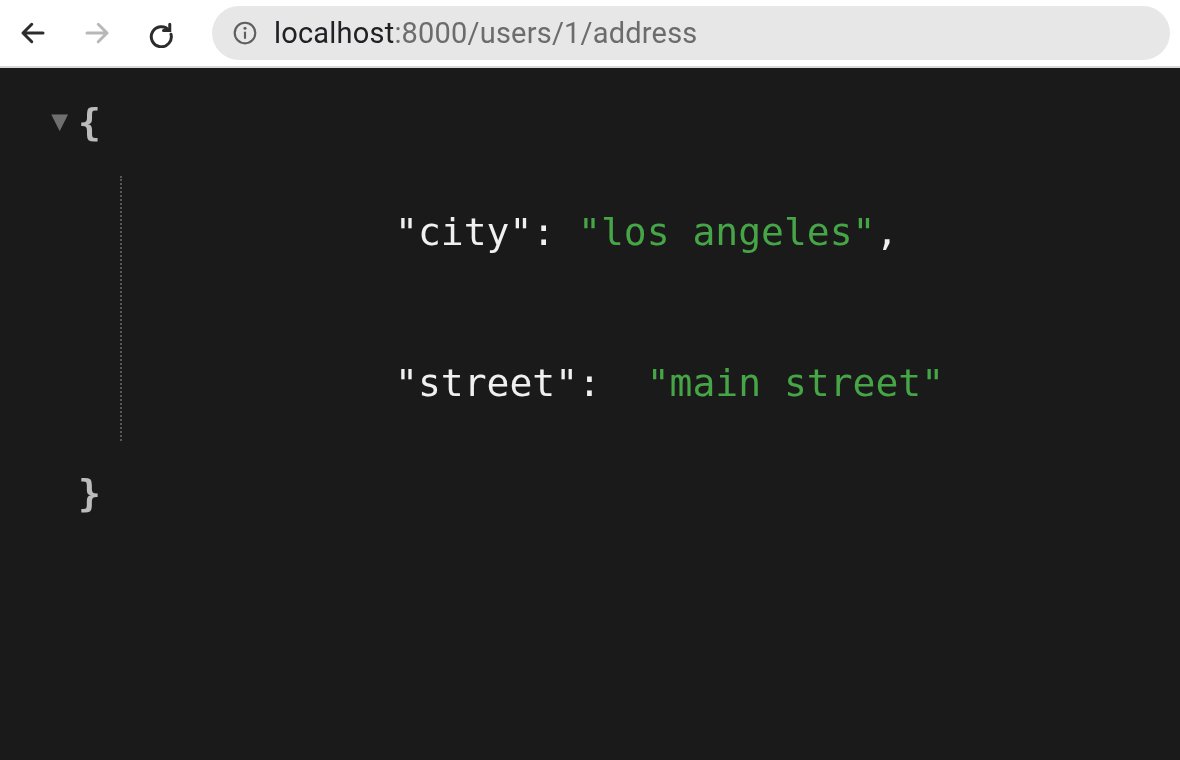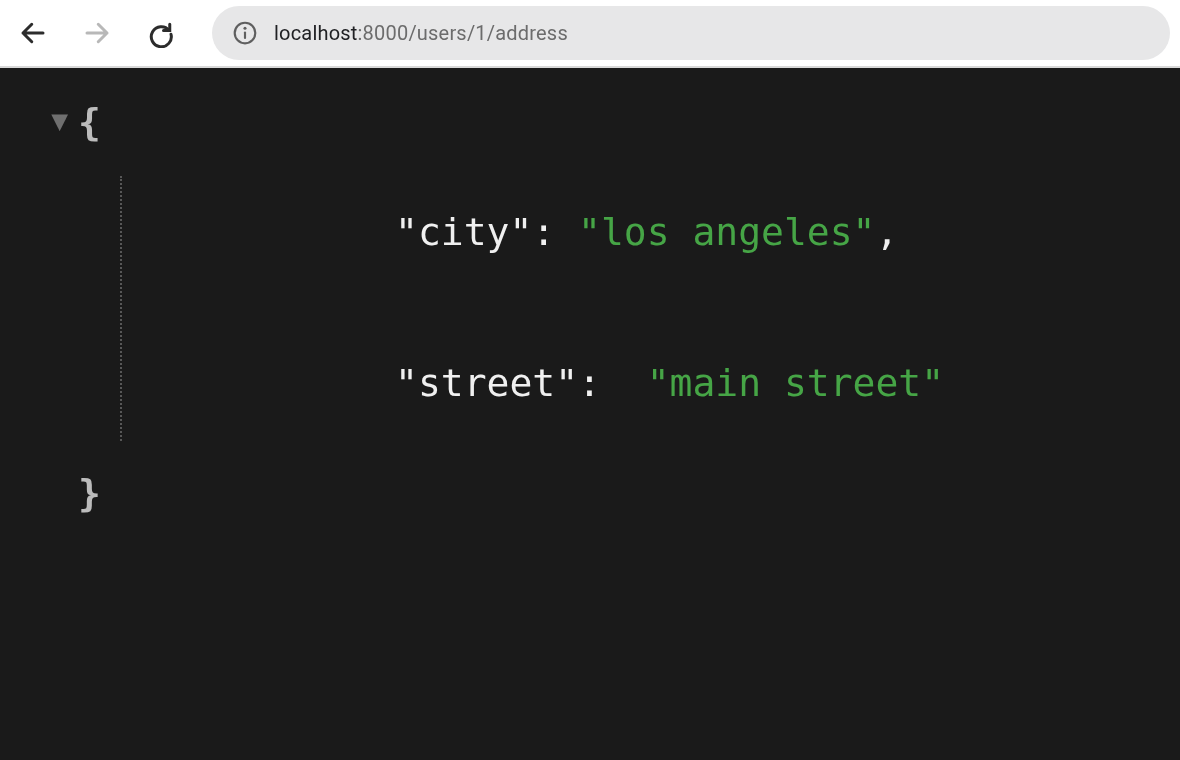--- a/index.html
+++ b/index.html
@@ -48,21 +48,21 @@
   .site-info {
     width: 26px;
     height: 26px;
     color: #5f5f5f;
     display: flex;
     align-items: center;
     justify-content: center;
   }
   .site-info svg { width: 26px; height: 26px; }
   .url {
-    font-size: 20px;
+    font-size: 29px;
     color: #202124;
     letter-spacing: 0.2px;
     white-space: nowrap;
   }
   .url .host-main { color: #202124; }
   .url .host-rest { color: #6c6c6c; }
 
   .toolbar-divider {
     height: 2px;
     background: #d9d9d9;

